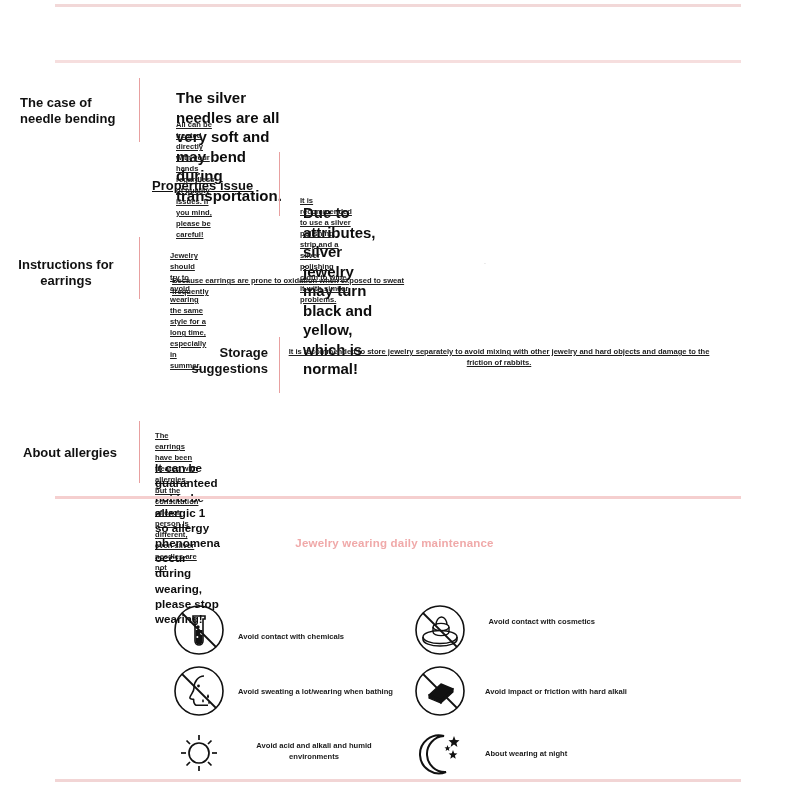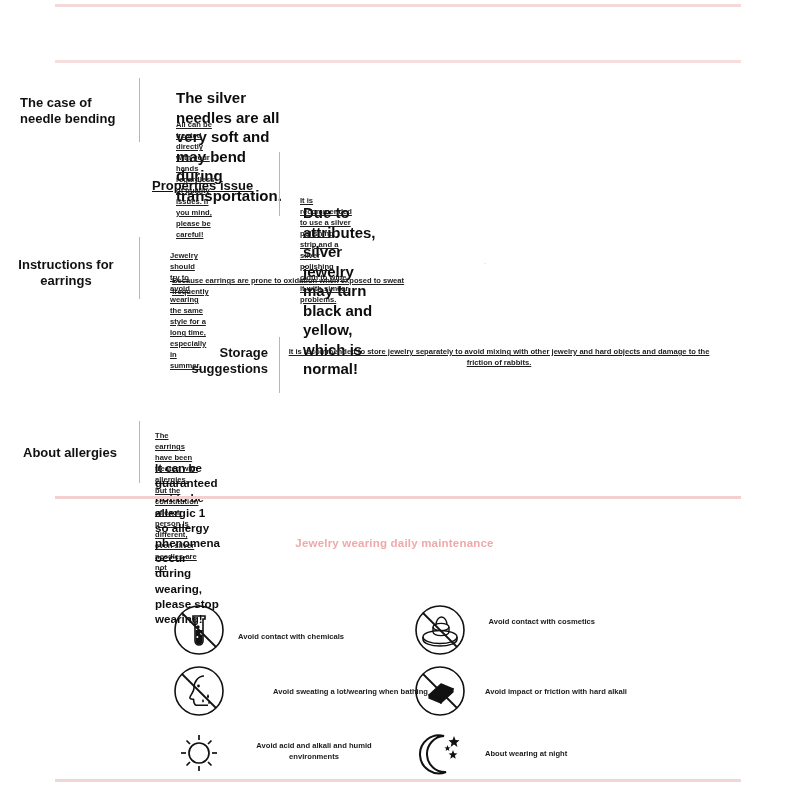--- a/index.html
+++ b/index.html
@@ -142,21 +142,21 @@
     font-weight: 700;
     color: #1b1b1b;
     line-height: 1.5;
   }
 
   #i1 { left: 172px; top: 603px; }
   #i1 .icon-label { left: 66px; top: 28px; width: 150px; }
   #i2 { left: 413px; top: 603px; }
   #i2 .icon-label { left: 72px; top: 13px; width: 110px; text-align: right; }
   #i3 { left: 172px; top: 664px; }
-  #i3 .icon-label { left: 66px; top: 22px; width: 190px; text-align: right; }
+  #i3 .icon-label { left: 66px; top: 22px; width: 190px; }
   #i4 { left: 413px; top: 664px; }
   #i4 .icon-label { left: 72px; top: 22px; width: 190px; }
   #i5 { left: 172px; top: 726px; }
   #i5 .icon-label { left: 72px; top: 14px; width: 140px; text-align: center; }
   #i6 { left: 413px; top: 726px; }
   #i6 .icon-label { left: 72px; top: 22px; width: 160px; }
 </style>
 </head>
 <body>
 

